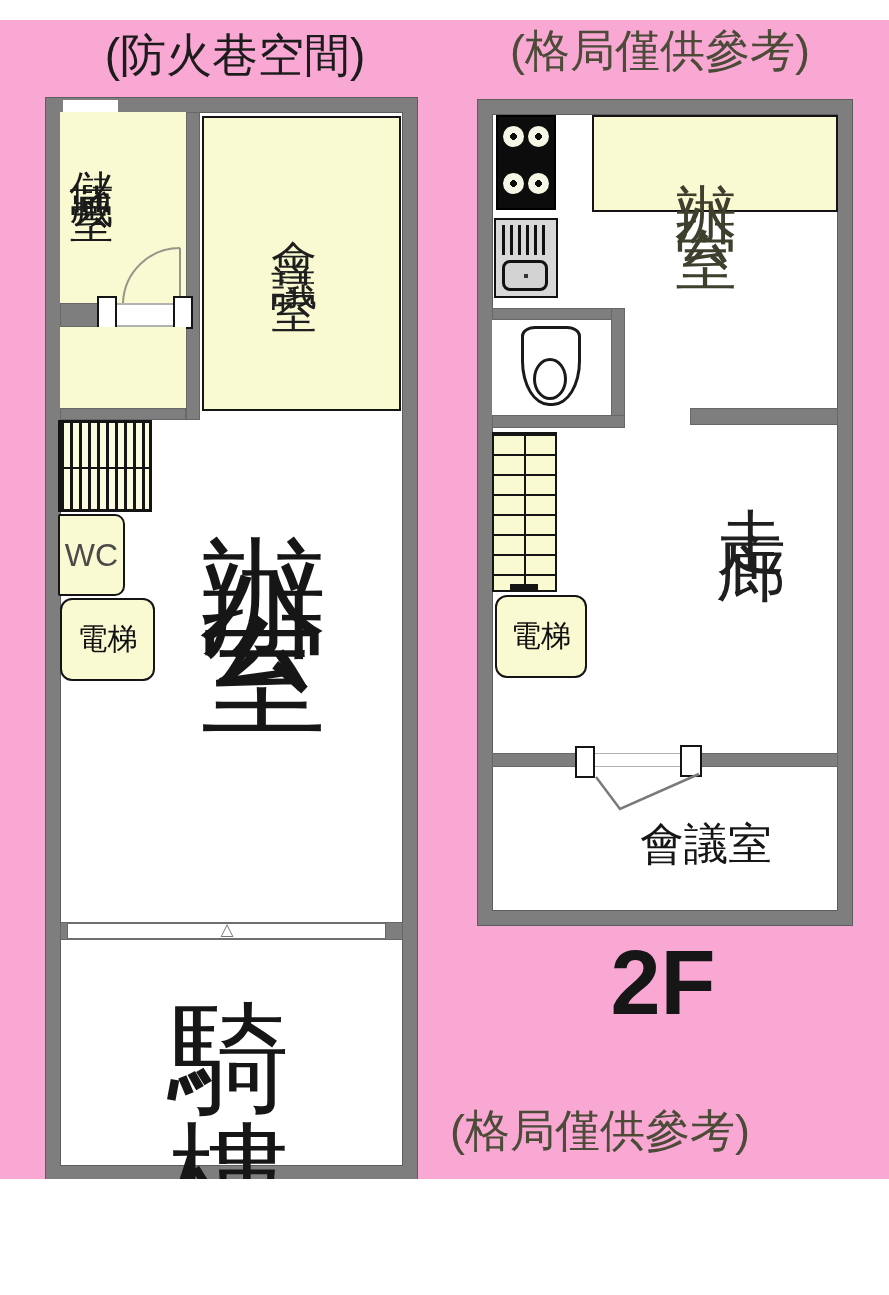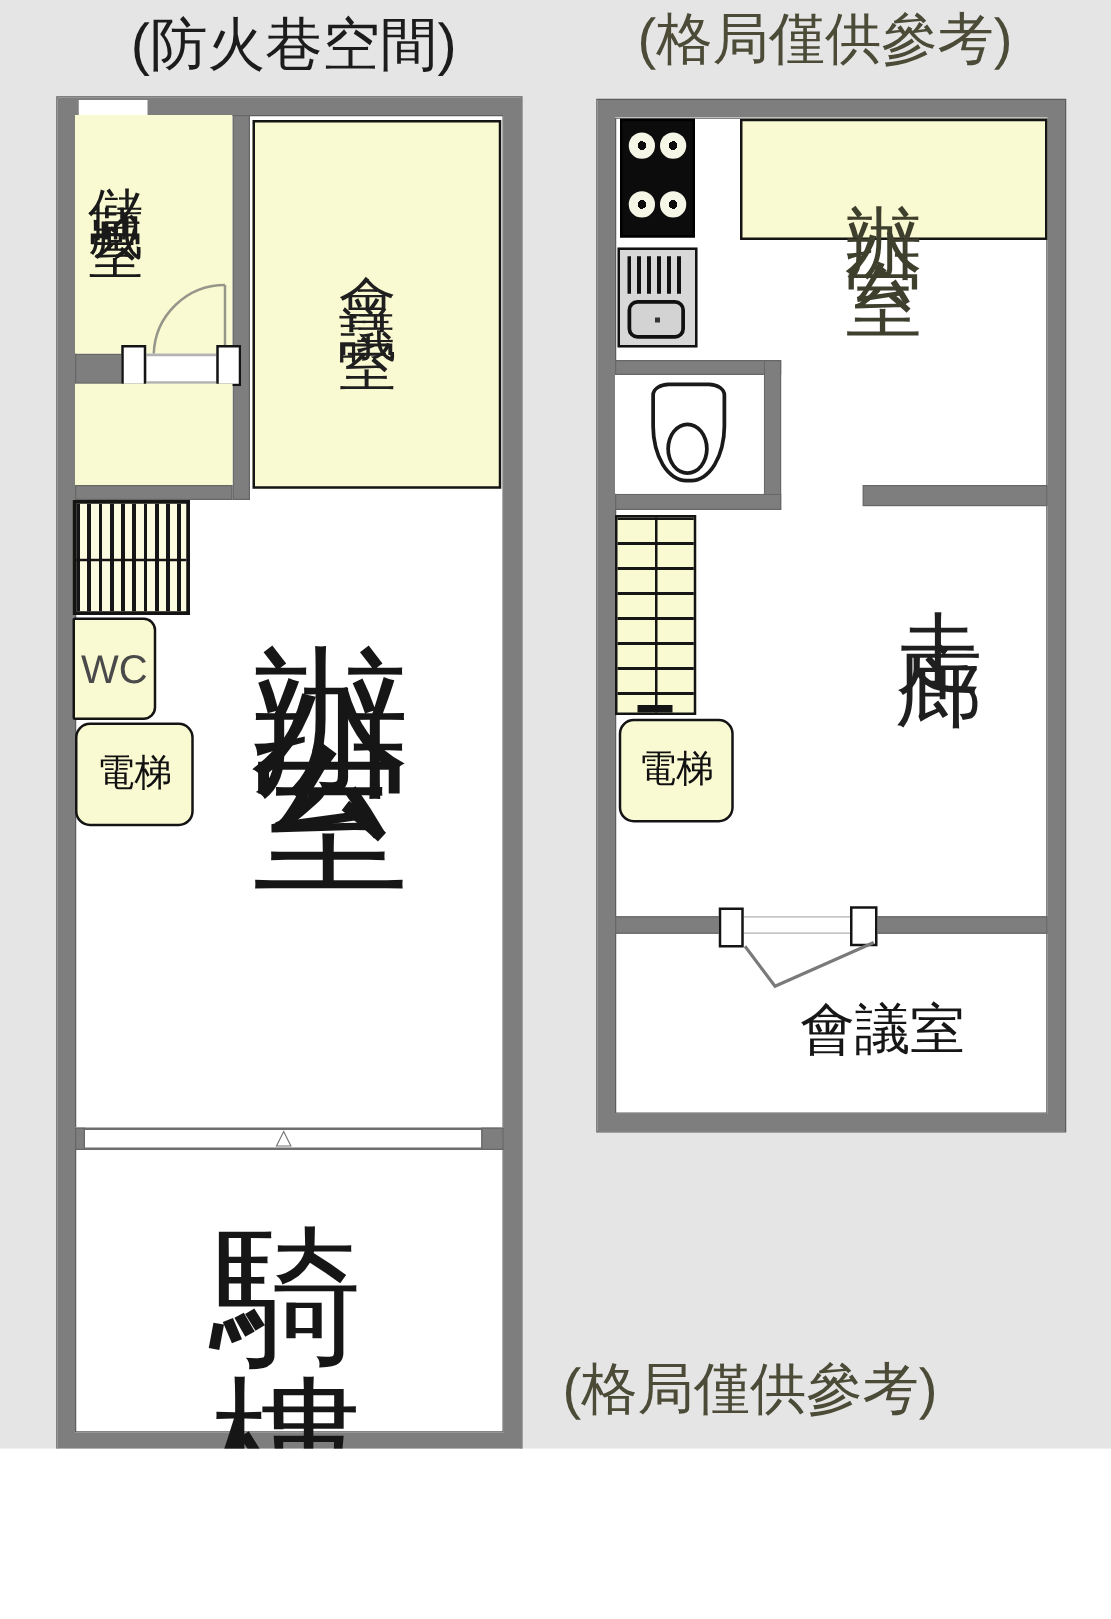--- a/index.html
+++ b/index.html
@@ -1,17 +1,17 @@
 <!DOCTYPE html>
 <html><head>
 <meta charset="utf-8">
 <style>
   html,body{margin:0;padding:0;background:#fff;}
-  #canvas{position:relative;width:889px;height:1159px;background:#e5e5e5;overflow:hidden;
-          font-family:"Liberation Sans","DejaVu Sans",sans-serif;color:#1a1a1a;}
+  #canvas{position:relative;width:889px;height:1159px;background:#f9a8d4;overflow:hidden;
+          font-family:"Liberation Sans","DejaVu Sans",sans-serif;color:#1a1a1a;margin-top:20px;}
   .abs{position:absolute;}
   .plan{position:absolute;background:#ffffff;border:14px solid #7e7e7e;
         box-shadow:0 0 0 1px #5d5d5d, inset 0 0 0 1px #5d5d5d;box-sizing:border-box;}
   .wall{position:absolute;background:#7e7e7e;box-shadow:inset 0 0 0 1px #676767;}
   .yellow{background:#fafad2;}
   .room-box{position:absolute;border:2px solid #141414;box-sizing:border-box;}
   .round{border-radius:12px;}
   .vtext{position:absolute;writing-mode:vertical-rl;text-orientation:upright;line-height:1;white-space:nowrap;}
   .htext{position:absolute;text-align:center;line-height:1;}
   .stairs-v{position:absolute;background:#fbfbdf;border:3px solid #141414;box-sizing:border-box;
@@ -125,16 +125,17 @@
     <div class="track" style="left:103px;top:639px;width:85px;height:14px;border-top-width:1.5px;border-bottom-width:1.5px;"></div>
     <div class="post" style="left:83px;top:632px;width:20px;height:32px;"></div>
     <div class="post" style="left:188px;top:631px;width:22px;height:32px;"></div>
     <svg class="abs" style="left:98px;top:656px;" width="120" height="45" viewBox="0 0 120 45">
       <path d="M6 7 L30 39 L109 4" fill="none" stroke="#7a7a7a" stroke-width="2.5"></path>
     </svg>
 
     <div class="htext" style="left:139px;top:708px;width:150px;font-size:44px;color:#161616;">會議室</div>
   </div>
 
+  <div class="htext label-big" style="left:553px;top:918px;width:220px;font-size:90px;color:#161616;">2F</div>
 
   <div class="htext" style="left:425px;top:1088px;width:350px;font-size:45px;color:#4b4b38;">(格局僅供參考)</div>
 
 </div>
 
 </body></html>

